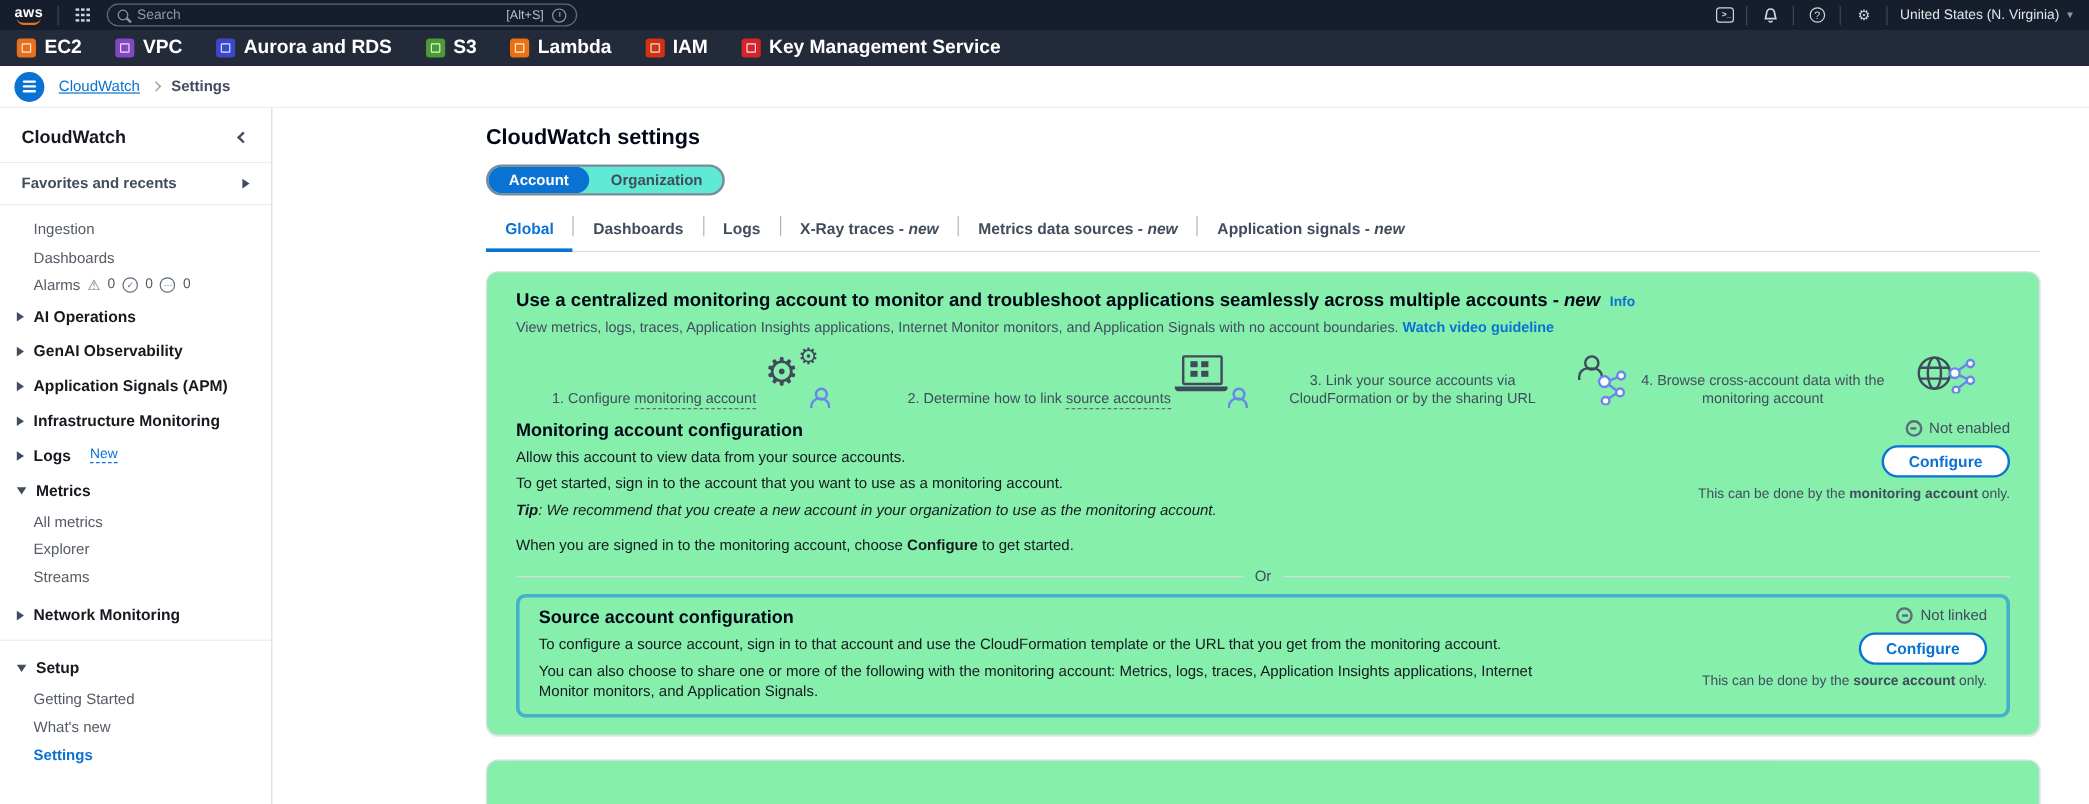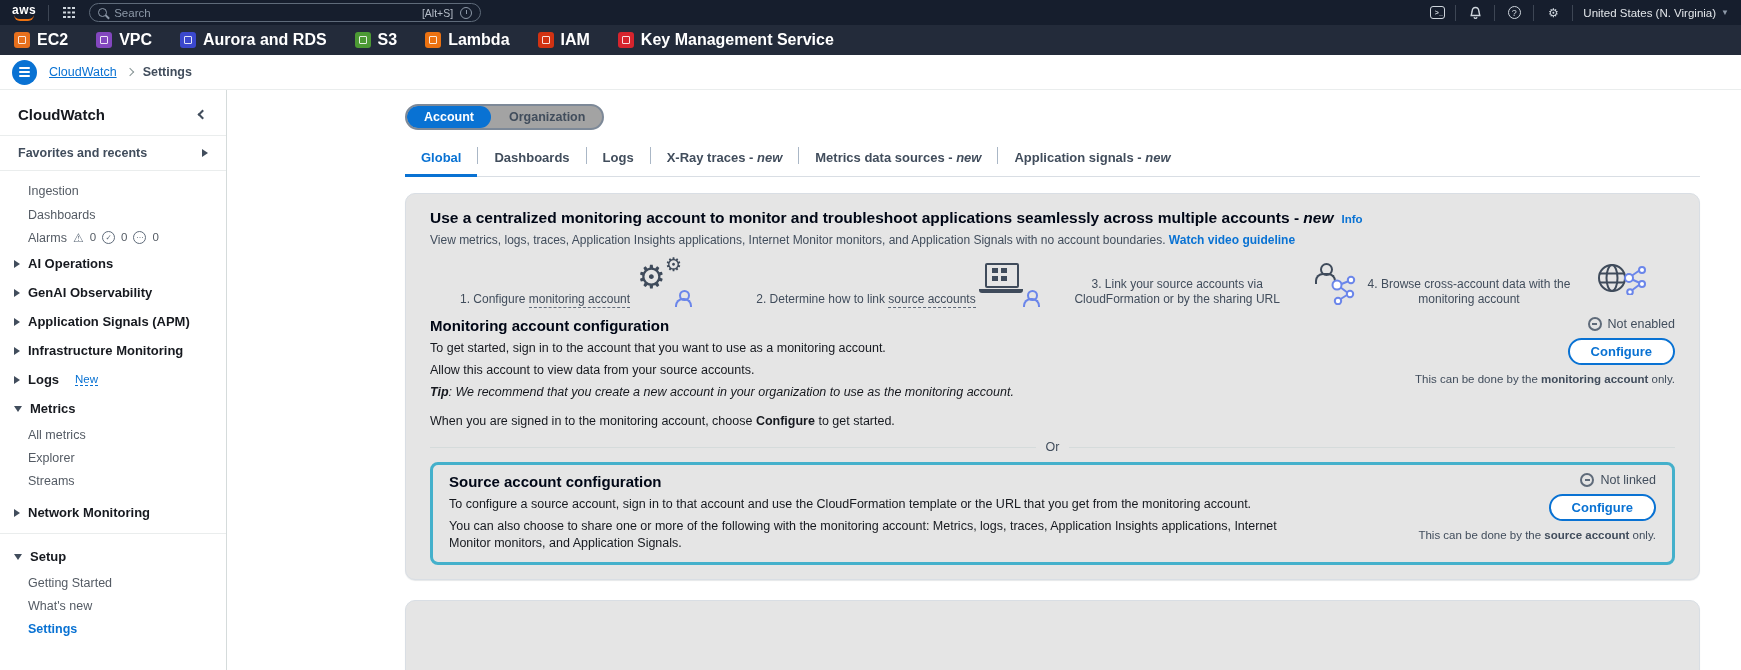--- a/index.html
+++ b/index.html
@@ -83,36 +83,36 @@
     font-size:7.5px; display:inline-flex; align-items:center; justify-content:center; }
   .cnt { font-size:11.5px; color:#545b64; }
   .new-badge { color:#0972d3; font-size:11.5px; font-weight:400; border-bottom:1px dashed #0972d3;
     margin-left:8px; cursor:pointer; }
   .sb-sub { padding:4.5px 18px 4.5px 28px; font-size:12.5px; color:#545b64; cursor:pointer; }
   .sb-sub.active { color:#0972d3; font-weight:700; }
 
   
   .page-title { font-size:18px; font-weight:700; color:#000716; margin-bottom:12px; }
   .seg { display:inline-flex; align-items:center; border:2px solid #7d8998; border-radius:999px;
-    overflow:hidden; background:#a3a3a3; }
+    overflow:hidden; background:#5eead4; }
   .seg-on { background:#0972d3; color:#fff; font-size:12.5px; font-weight:700;
     padding:4px 17px; border-radius:999px; cursor:pointer; }
   .seg-div { width:1px; background:#b6bec9; }
   .seg-off { color:#414d5c; font-size:12.5px; font-weight:700; padding:4px 17px; cursor:pointer;border-radius:10px; }
 
   .tabs { display:flex; align-items:flex-end; margin-top:12px; border-bottom:1px solid #d9dee4; }
   .tab { font-size:13px; font-weight:700; color:#414d5c; padding:8px 16px 9px;
     border-bottom:3px solid transparent; margin-bottom:-1px; cursor:pointer; white-space:nowrap; }
   .tab.active { color:#0972d3; border-bottom-color:#0972d3; }
   .tab .nw { font-style:italic; }
   .tab-sep { width:1px; height:17px; background:#aab7c6; margin-bottom:12px; }
 
   
   .cards { margin-top:16px; display:flex; flex-direction:column; gap:20px; }
-  .card { background:#e5e5e5; border:1px solid #d9dee4; border-radius:10px; padding:14px 24px;
+  .card { background:#86efac; border:1px solid #d9dee4; border-radius:10px; padding:14px 24px;
     box-shadow:0 1px 1px rgba(0,28,36,.1); }
   .card-h { font-size:15.5px; font-weight:700; color:#000716; line-height:20px; }
   .card-h .nw { font-style:italic; }
   .info-link { color:#0972d3; font-size:11.5px; font-weight:700; margin-left:8px; cursor:pointer; }
   .card-desc { font-size:12px; color:#414d5c; margin-top:4px; }
   .tx-link { color:#0972d3; font-weight:700; cursor:pointer; }
 
   
   .steps { display:flex; margin:12px 30px 10px; }
   .step { flex:1; display:flex; flex-direction:row; align-items:flex-end; gap:1px; }
@@ -309,20 +309,21 @@
         <span class="tri-d"></span>
         <span>Setup</span>
       </div>
       <div class="sb-sub">Getting Started</div>
       <div class="sb-sub">What's new</div>
       <div class="sb-sub active">Settings</div>
     </div>
   </div>
 
   <div class="main">
+    <div class="page-title">CloudWatch settings</div>
 
     <div class="seg">
       <span class="seg-on">Account</span>
       <span class="seg-div"></span>
       <span class="seg-off">Organization</span>
     </div>
 
     <div class="tabs">
       <span class="tab active"><span>Global</span></span>
       <span class="tab-sep"></span>
@@ -402,22 +403,22 @@
                     <circle cx="8" cy="27" r="2.8"></circle>
                 </g>
               </svg>
             </div>
           </div>
         </div>
 
         <div class="sect">
           <div class="sect-left">
             <div class="sect-h">Monitoring account configuration</div>
+            <p>Allow this account to view data from your source accounts.</p>
             <p>To get started, sign in to the account that you want to use as a monitoring account.</p>
-            <p>Allow this account to view data from your source accounts.</p>
             <p class="tip-line"><b>Tip</b><span>: We recommend that you create a new account in your organization to use as the monitoring account.</span></p>
             <p class="last-line"><span>When you are signed in to the monitoring account, choose </span><b>Configure</b><span> to get started.</span></p>
           </div>
           <div class="sect-right">
             <div class="status-row">
               <span class="minus-circle"></span>
               <span class="status-txt">Not enabled</span>
             </div>
             <button class="btn-cfg">Configure</button>
             <div class="side-cap"><span>This can be done by the </span><b>monitoring account</b><span> only.</span></div>

